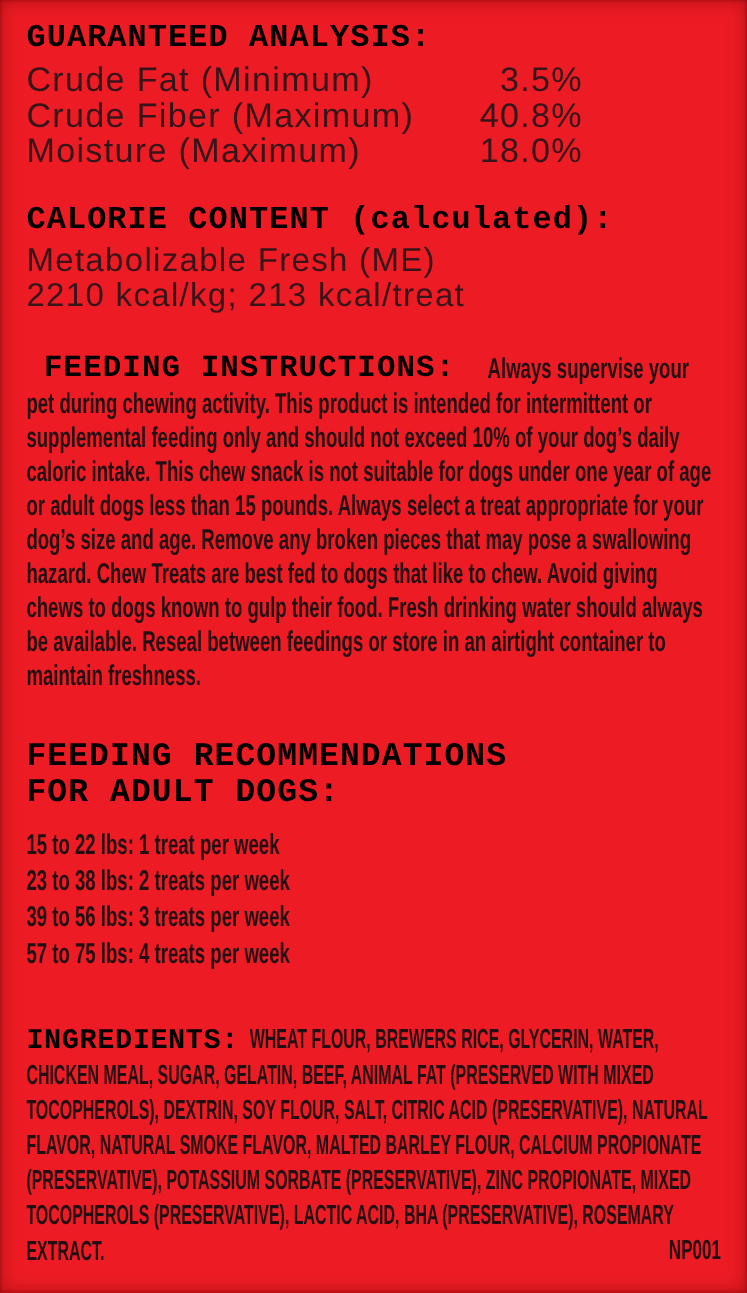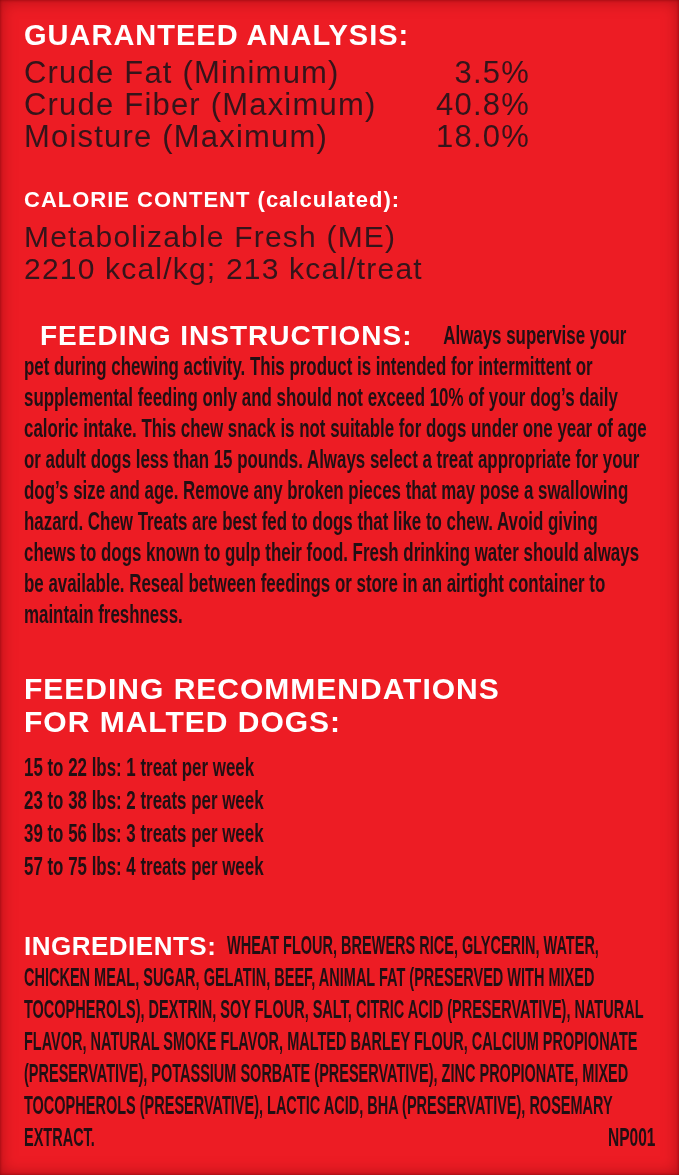--- a/index.html
+++ b/index.html
@@ -12,36 +12,37 @@
   .label {
     position:relative;
     width:679px; height:1175px;
     box-sizing:border-box;
     background:#ED1C24;
     box-shadow: inset 0 0 16px rgba(110,0,8,.5), inset 0 0 3px rgba(90,0,5,.6);
     padding:20px 24px 0 24px;
   }
   .sec-title {
     font-weight:700;
-    color:#ffffff;
+    color:#000000;
     letter-spacing:1px;
+    font-family:Liberation Mono, monospace;
   }
   
   .ga-title { font-size:29px; line-height:30px; }
   .ga-rows {
     width:506px;
     margin-top:7px;
     font-size:31px; line-height:32px;
     letter-spacing:1.2px;
     color:#35141a;
   }
   .ga-row { display:flex; justify-content:space-between; }
   
   .cal-block { margin-top:32px; }
-  .cal-title { font-size:22px; line-height:30px; }
+  .cal-title { font-size:29px; line-height:30px; }
   .cal-body {
     margin-top:6px;
     font-size:30px; line-height:32px;
     letter-spacing:1.2px;
     color:#35141a;
   }
   
   .cond { transform-origin:0 0; margin:0; color:#220f13; font-weight:700; }
   
   .fi-block { position:relative; margin-top:35px; }
@@ -112,21 +113,21 @@
   </div>
 
   <div class="fi-block">
     <span class="sec-title fi-title">FEEDING INSTRUCTIONS:</span>
     <p class="cond fi-body"><span class="fi-spacer"></span><span>Always supervise your pet during chewing activity. This product is intended for intermittent or supplemental feeding only and should not exceed 10% of your dog’s daily caloric intake. This chew snack is not suitable for dogs under one year of age or adult dogs less than 15 pounds. Always select a treat appropriate for your dog’s size and age. Remove any broken pieces that may pose a swallowing hazard. Chew Treats are best fed to dogs that like to chew. Avoid giving chews to dogs known to gulp their food. Fresh drinking water should always be available. Reseal between feedings or store in an airtight container to maintain freshness.</span></p>
   </div>
 
   <div class="fr-block">
     <div class="sec-title fr-title">
       <div>FEEDING RECOMMENDATIONS</div>
-      <div>FOR MALTED DOGS:</div>
+      <div>FOR ADULT DOGS:</div>
     </div>
     <div class="fr-items">
       <div>15 to 22 lbs: 1 treat per week</div>
       <div>23 to 38 lbs: 2 treats per week</div>
       <div>39 to 56 lbs: 3 treats per week</div>
       <div>57 to 75 lbs: 4 treats per week</div>
     </div>
   </div>
 
   <div class="ing-block">

